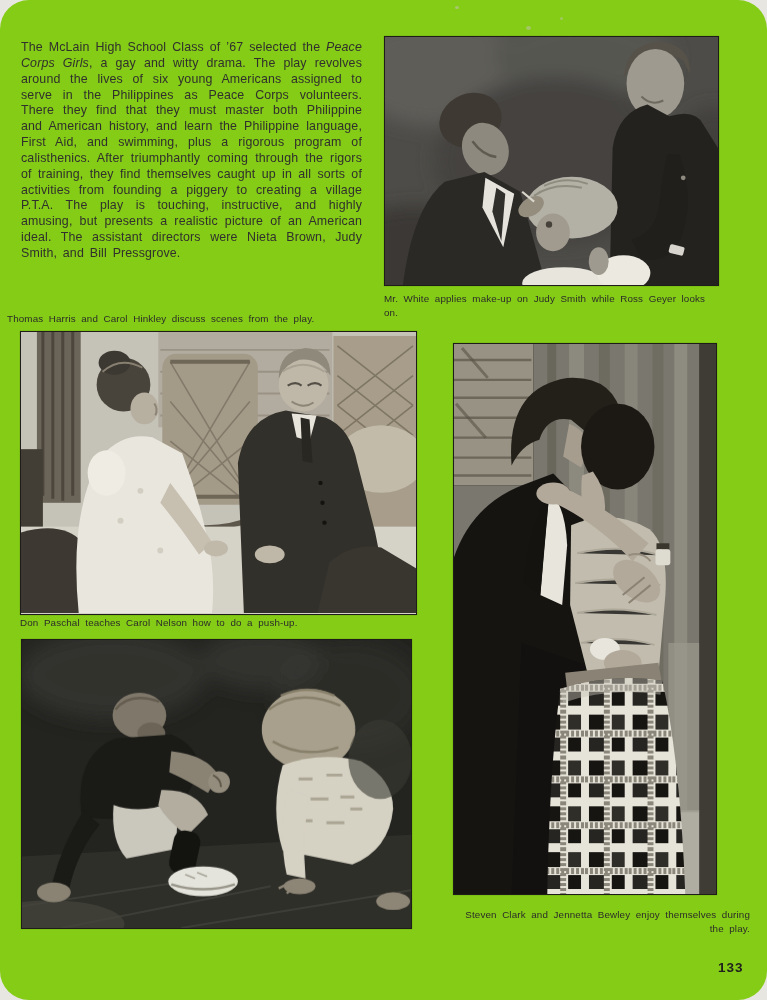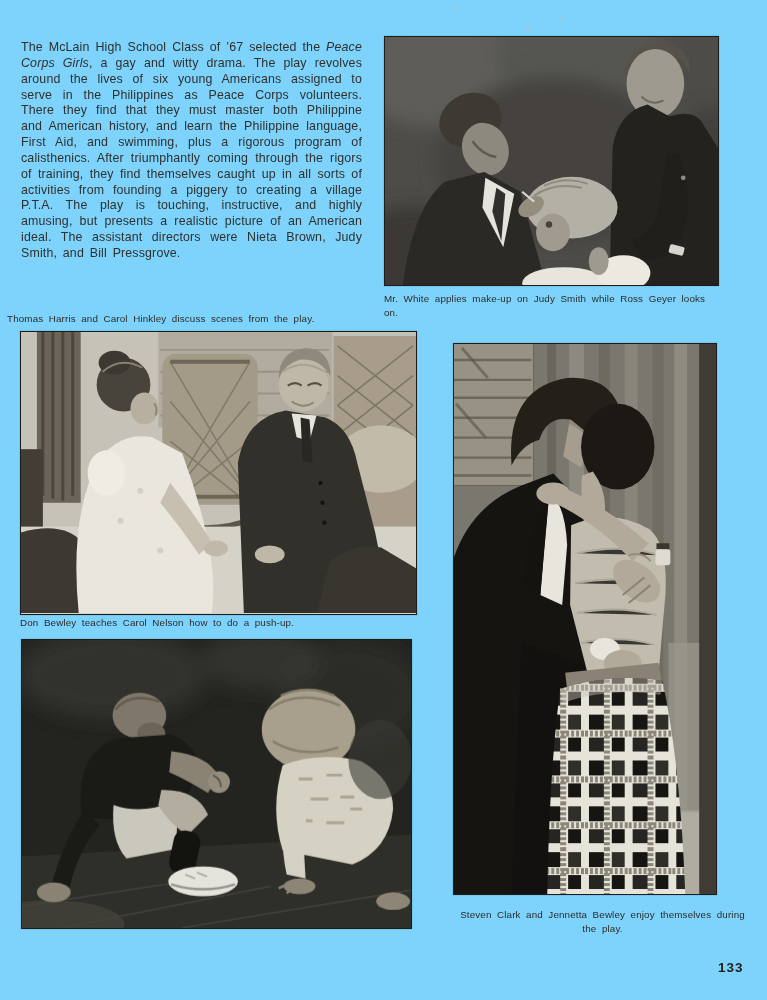--- a/index.html
+++ b/index.html
@@ -1,23 +1,24 @@
 <!DOCTYPE html>
 <html><head>
 <meta charset="utf-8">
 <style>
   * { margin: 0; padding: 0; box-sizing: border-box; }
   html, body { background: #e8e6e0; }
   body { font-family: "Liberation Sans", sans-serif; }
   .page {
     position: relative;
     width: 767px; height: 1000px;
-    background: #7dd3fc;
+    background: #84cc16;
     overflow: hidden;
     margin: 0 auto;
+    border-radius: 29px;
   }
   .article {
     position: absolute;
     left: 21px; top: 40px; width: 341px;
     font-size: 12.4px; line-height: 15.85px;
     text-align: justify;
     color: #30302d;
     letter-spacing: 0.15px;
     word-spacing: 2.2px;
   }
@@ -148,21 +149,21 @@
       <polygon points="272,82 297,84 290,110 277,106" fill="#e7e4dc"></polygon>
       <polygon points="281,86 290,88 293,132 283,130" fill="#292722"></polygon>
       <circle cx="301" cy="152" r="2.2" fill="#14130f"></circle>
         <circle cx="303" cy="172" r="2.2" fill="#14130f"></circle>
         <circle cx="305" cy="192" r="2.2" fill="#14130f"></circle>
       <path d="M298,283 L310,232 Q332,212 362,217 L397,238 L397,283 Z" fill="#393630"></path>
       <ellipse cx="250" cy="224" rx="15" ry="9" fill="#bfb7a7"></ellipse>
     </svg>
   </figure>
 
-  <figcaption class="caption center" style="left:20px;top:616px;width:397px">Don Bewley teaches Carol Nelson how to do a push-up.</figcaption>
+  <figcaption class="caption center" style="left:20px;top:616px;width:397px">Don Paschal teaches Carol Nelson how to do a push-up.</figcaption>
 
   <figure class="photo" style="left:21px;top:639px;width:391px;height:290px">
     <svg viewBox="0 0 391 290" preserveAspectRatio="none">
       <defs>
           <filter id="bC" x="-30%" y="-30%" width="160%" height="160%">
             <feGaussianBlur stdDeviation="10"></feGaussianBlur>
           </filter>
         </defs>
       <rect width="391" height="290" fill="#232320"></rect>
       <g filter="url(#bC)">
@@ -261,17 +262,17 @@
 
       <ellipse cx="152" cy="306" rx="15" ry="11" fill="#e8e5dc"></ellipse>
       <ellipse cx="170" cy="320" rx="19" ry="13" fill="#b2a99a"></ellipse>
       <path d="M112,330 L206,320 L209,338 L114,347 Z" fill="#8a8375"></path>
 
       <path d="M107,346 Q160,330 210,338 Q228,420 233,552 L94,552 Q96,430 107,346 Z" fill="url(#plaid4)"></path>
       <path d="M107,346 Q160,330 210,338 L208,352 Q158,344 110,360 Z" fill="#c8c4b7" opacity=".45"></path>
     </svg>
   </figure>
 
-  <figcaption class="caption" style="left:455px;top:908px;width:295px;text-align:center">Steven Clark and Jennetta Bewley enjoy themselves during the play.</figcaption>
+  <figcaption class="caption" style="left:455px;top:908px;width:295px;text-align:right">Steven Clark and Jennetta Bewley enjoy themselves during the play.</figcaption>
 
   <div class="page-number">133</div>
 
 </div>
 
 </body></html>

